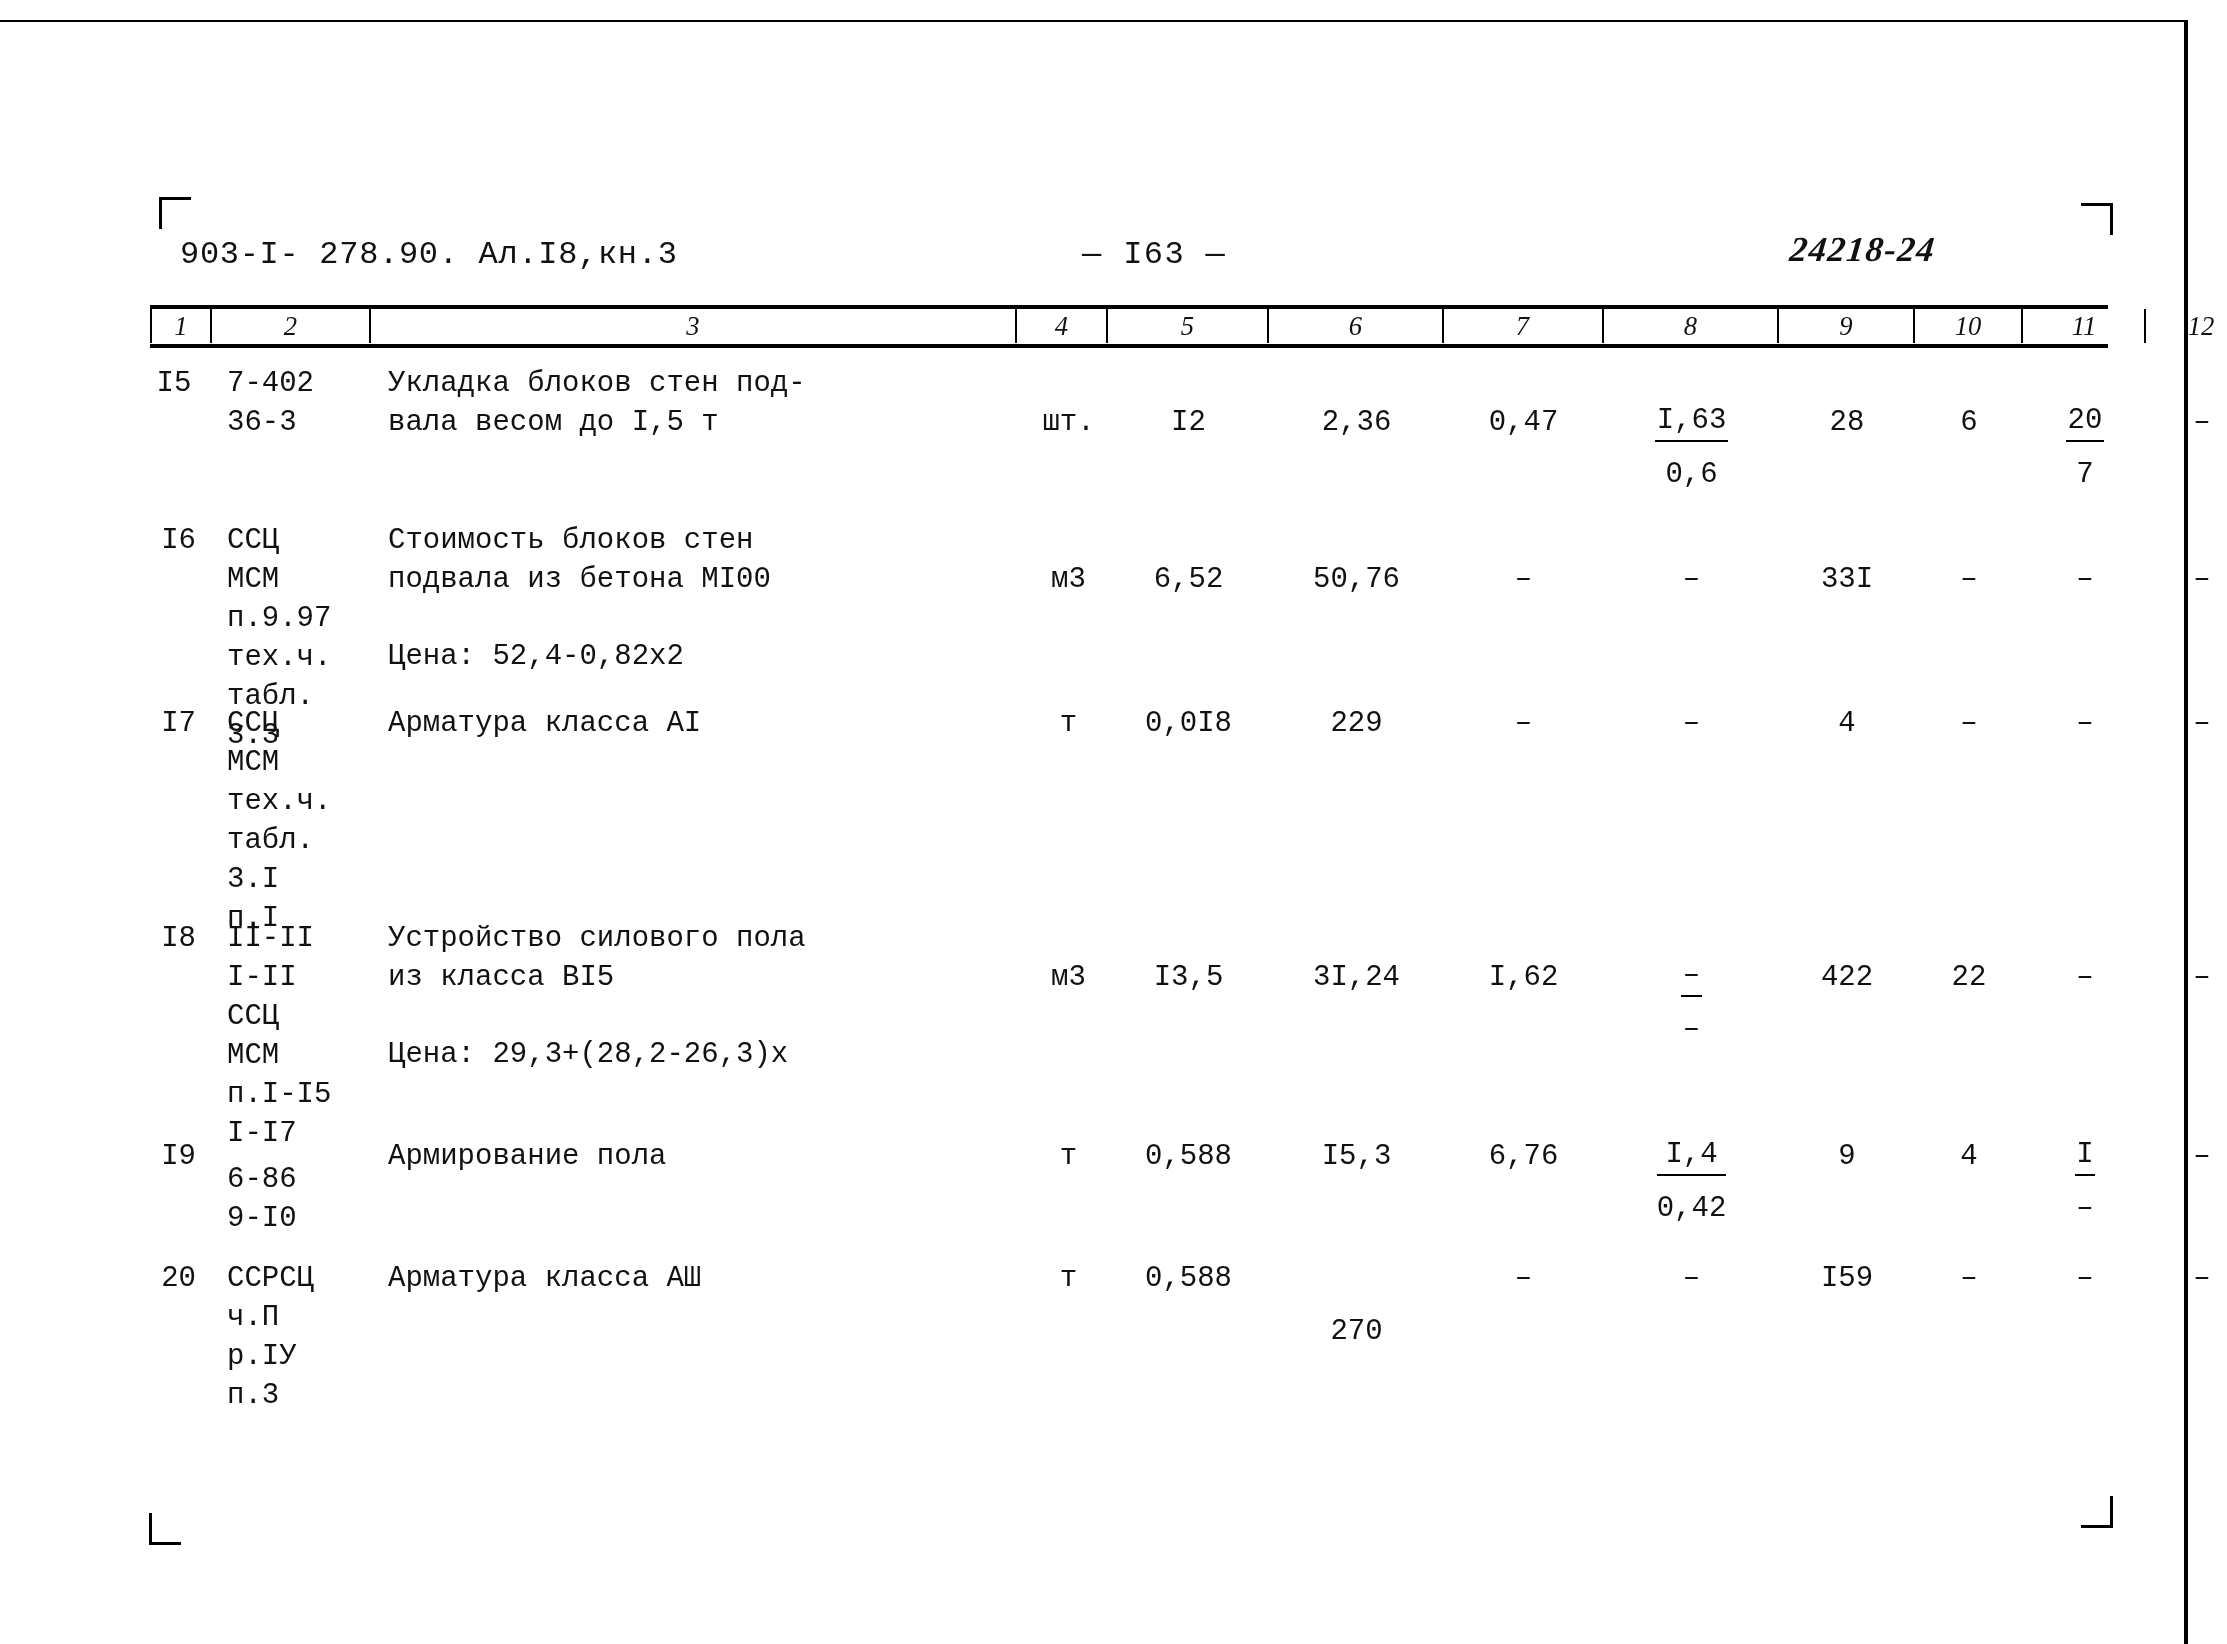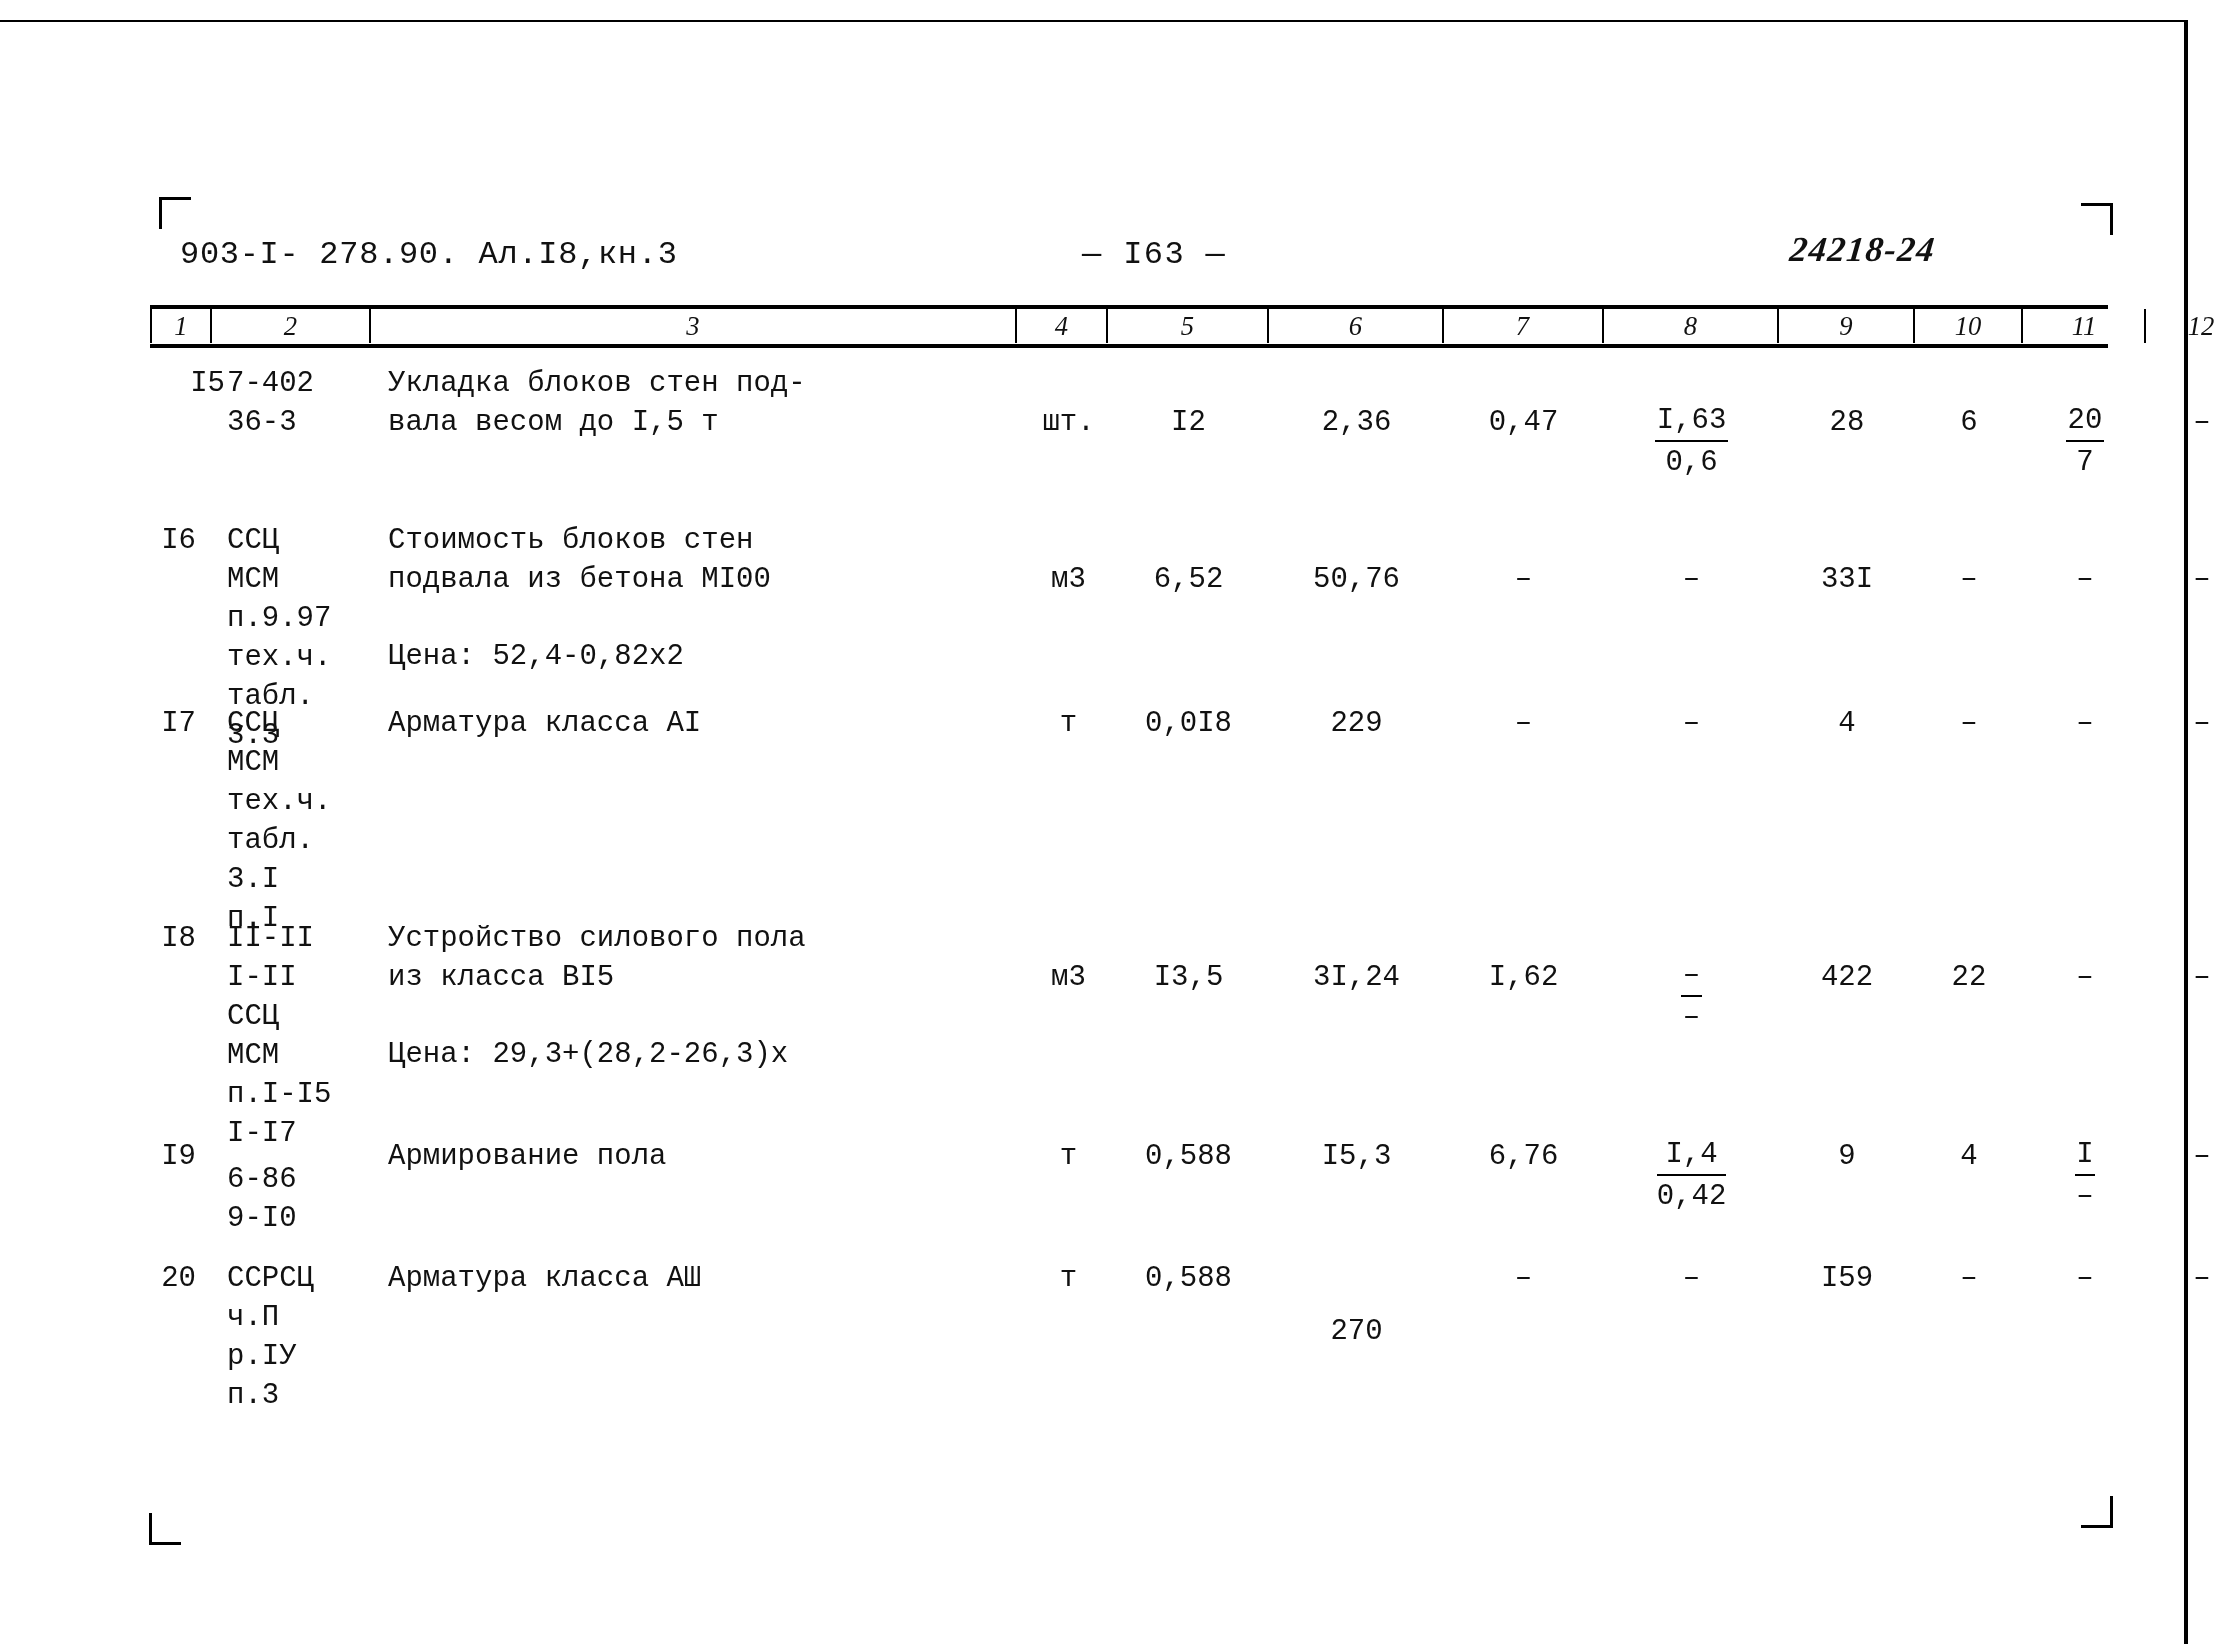--- a/index.html
+++ b/index.html
@@ -136,21 +136,21 @@
 
   .sub { display: block; }
 
   
   .frac { display: inline-block; text-align: center; line-height: 36px; }
   .frac .num {
     display: block;
     border-bottom: 2.8px solid #000;
     padding: 0 1.4px 1.4px 1.4px;
   }
-  .frac .den { display: block; padding-top: 3px; }
+  .frac .den { display: block; padding-top: 15px; }
 </style>
 </head>
 <body>
 
 <div id="scan-frame"></div>
 
 <div class="corner-mark corner-tl"></div>
 <div class="corner-mark corner-tr"></div>
 <div class="corner-mark corner-bl"></div>
 <div class="corner-mark corner-br"></div>
@@ -171,21 +171,21 @@
     <div class="colnum" style="left: 1293px; width: 161px;">7</div>
     <div class="colnum" style="left: 1454px; width: 175px;">8</div>
     <div class="colnum" style="left: 1629px; width: 136px;">9</div>
     <div class="colnum" style="left: 1765px; width: 108px;">10</div>
     <div class="colnum" style="left: 1874px; width: 122px;">11</div>
     <div class="colnum last" style="left: 1996px; width: 112px;">12</div>
   </div>
 
 <div id="table-body">
     <div class="trow" style="position: absolute; top: 0px; left: 0px; width: 1958px;">
-      <div class="cell c1" style="left: 21px; width: 62px; top: 0px; text-align: center;">I5</div>
+      <div class="cell c1" style="left: 1px; width: 62px; top: 0px;">I5</div>
       <div class="cell c2" style="left: 77px; width: 159px; top: 0px;"><span class="sub">7-402</span><span class="sub">36-3</span></div>
       <div class="cell c3" style="left: 238px; width: 646px; top: 0px;"><span class="sub">Укладка блоков стен под-</span><span class="sub">вала весом до I,5 т</span></div>
       <div class="cell c4" style="left: 873px; width: 91px; text-align: center; top: 39px;">шт.</div>
       <div class="cell c5" style="left: 958px; width: 161px; text-align: center; top: 39px;">I2</div>
       <div class="cell c6" style="left: 1119px; width: 175px; text-align: center; top: 39px;">2,36</div>
       <div class="cell c7" style="left: 1293px; width: 161px; text-align: center; top: 39px;">0,47</div>
       <div class="cell c8" style="left: 1454px; width: 175px; text-align: center; top: 39px;"><span class="frac"><span class="num">I,63</span><span class="den">0,6</span></span></div>
       <div class="cell c9" style="left: 1629px; width: 136px; text-align: center; top: 39px;">28</div>
       <div class="cell c10" style="left: 1765px; width: 108px; text-align: center; top: 39px;">6</div>
       <div class="cell c11" style="left: 1874px; width: 122px; text-align: center; top: 39px;"><span class="frac"><span class="num">20</span><span class="den">7</span></span></div>

